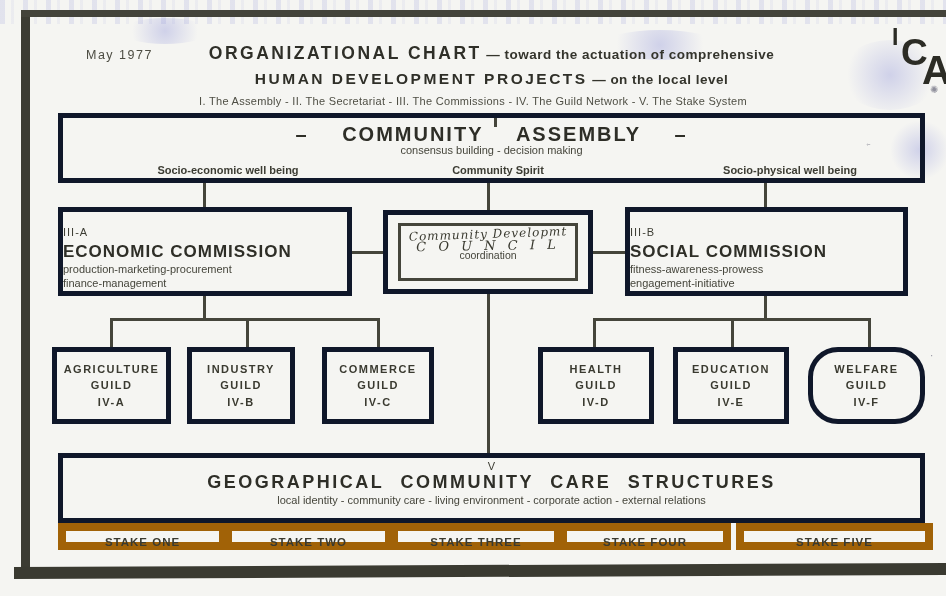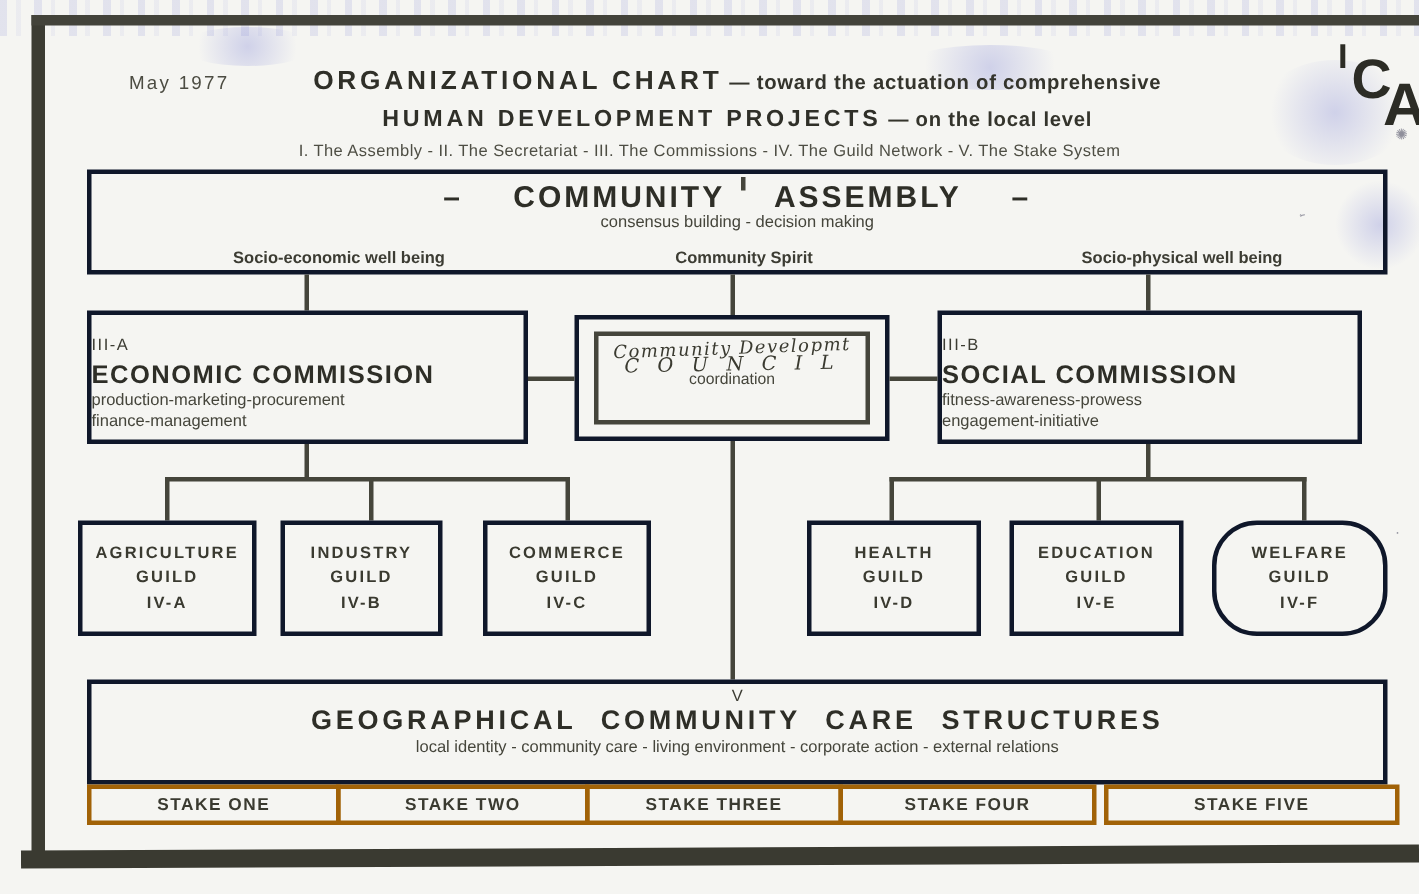--- a/index.html
+++ b/index.html
@@ -27,21 +27,21 @@
   .t-big  { font-size:17.5px; font-weight:bold; letter-spacing:2.5px; color:#2f2f28; }
   .t-suf  { font-size:13.5px; font-weight:bold; letter-spacing:.5px; color:#34342c; }
   .t-big2 { font-size:15.5px; font-weight:bold; letter-spacing:2.5px; color:#2f2f28; }
   .legend { position:absolute; left:58px; top:95px; width:830px; text-align:center; font-size:11px; letter-spacing:.3px; color:#4e4e44; }
   
   .logo { position:absolute; left:878px; top:22px; width:66px; height:72px; color:#2c2c25; }
   .logo .l-i { position:absolute; left:14px; top:2px;  font-size:23px; font-weight:bold; }
   .logo .l-c { position:absolute; left:23px; top:10px; font-size:37px; font-weight:bold; }
   .logo .l-a { position:absolute; left:44px; top:26px; font-size:40px; font-weight:bold; }
   
-  .bx { position:absolute; border:3px solid #0f172a; }
+  .bx { position:absolute; border:5px solid #0f172a; }
   .assembly { left:58px; top:113px; width:867px; height:70px; text-align:center; }
   .assembly .a-title { margin-top:5px; font-size:20px; font-weight:bold; letter-spacing:2px; word-spacing:26px; color:#2e2e27; }
   .assembly .a-sub   { font-size:11px; margin-top:-2px; color:#45453b; }
   .a-label { position:absolute; bottom:2px; width:270px; font-size:11px; font-weight:bold; color:#3c3c33; }
   .a-left   { left:30px; }
   .a-center { left:300px; }
   .a-right  { left:592px; }
   .commission { top:207px; height:89px; text-align:left; padding-top:14px; }
   .c-econ  { left:58px;  width:294px; }
   .c-soc   { left:625px; width:283px; }
@@ -60,21 +60,21 @@
   .g1 { left:52px;  width:119px; }
   .g2 { left:187px; width:108px; }
   .g3 { left:322px; width:112px; }
   .g4 { left:538px; width:116px; }
   .g5 { left:673px; width:116px; }
   .g6 { left:808px; width:117px;border-radius:30px; }
   .geo { left:58px; top:453px; width:867px; height:70px; text-align:center; }
   .geo .v-code { font-size:11px; margin-top:2px; color:#3c3c33; }
   .geo .g-title { font-size:18px; font-weight:bold; letter-spacing:2.5px; word-spacing:9px; margin-top:0; color:#2e2e27; }
   .geo .g-sub { font-size:11px; margin-top:1px; color:#45453b; }
-  .stake { position:absolute; top:523px; height:27px; border:3px solid #a16207; text-align:center;
+  .stake { position:absolute; top:523px; height:27px; border:8px solid #a16207; text-align:center;
            font-size:11.5px; font-weight:bold; letter-spacing:1px; line-height:22px; color:#3a3a30; }
   .st1 { left:58px;  width:169px; }
   .st2 { left:224px; width:169px; }
   .st3 { left:390px; width:172px; }
   .st4 { left:559px; width:172px; }
   .st5 { left:728px; width:197px;margin-left:8px; }
   
   .vl, .hl { position:absolute; background:#45453b; }
   .vl { width:3px; } .hl { height:3px; }
   

